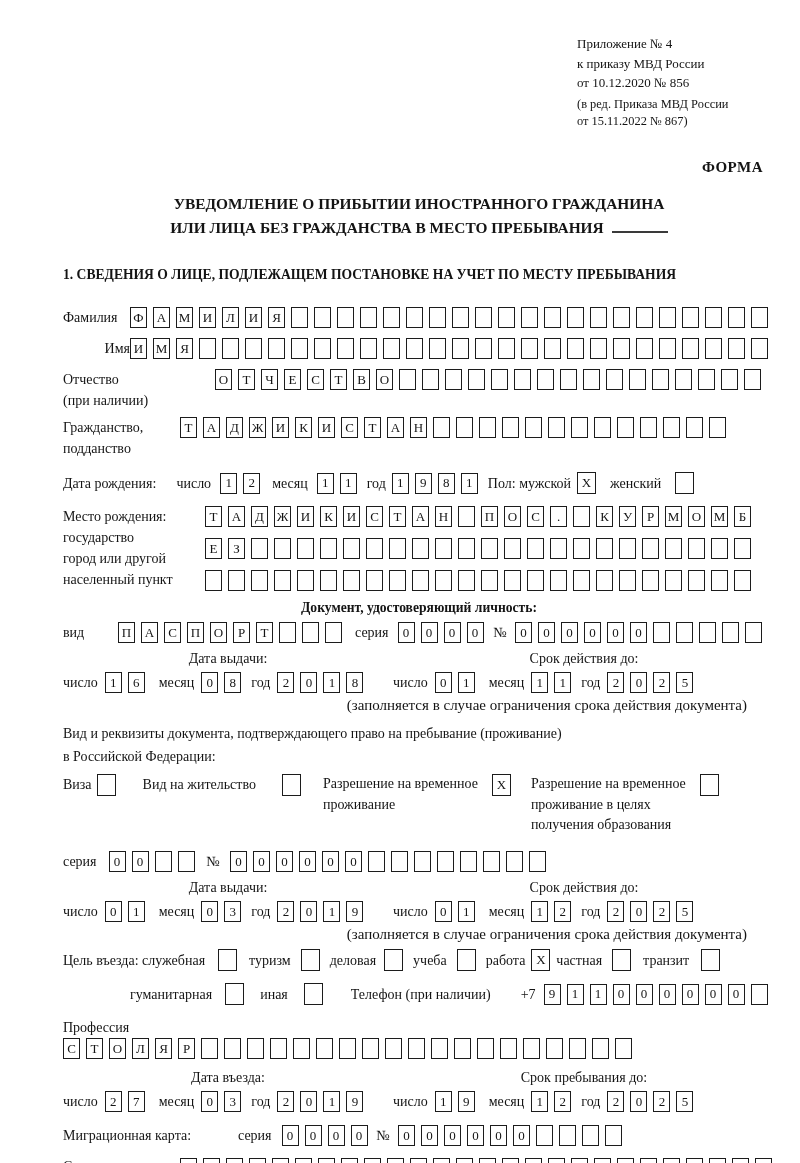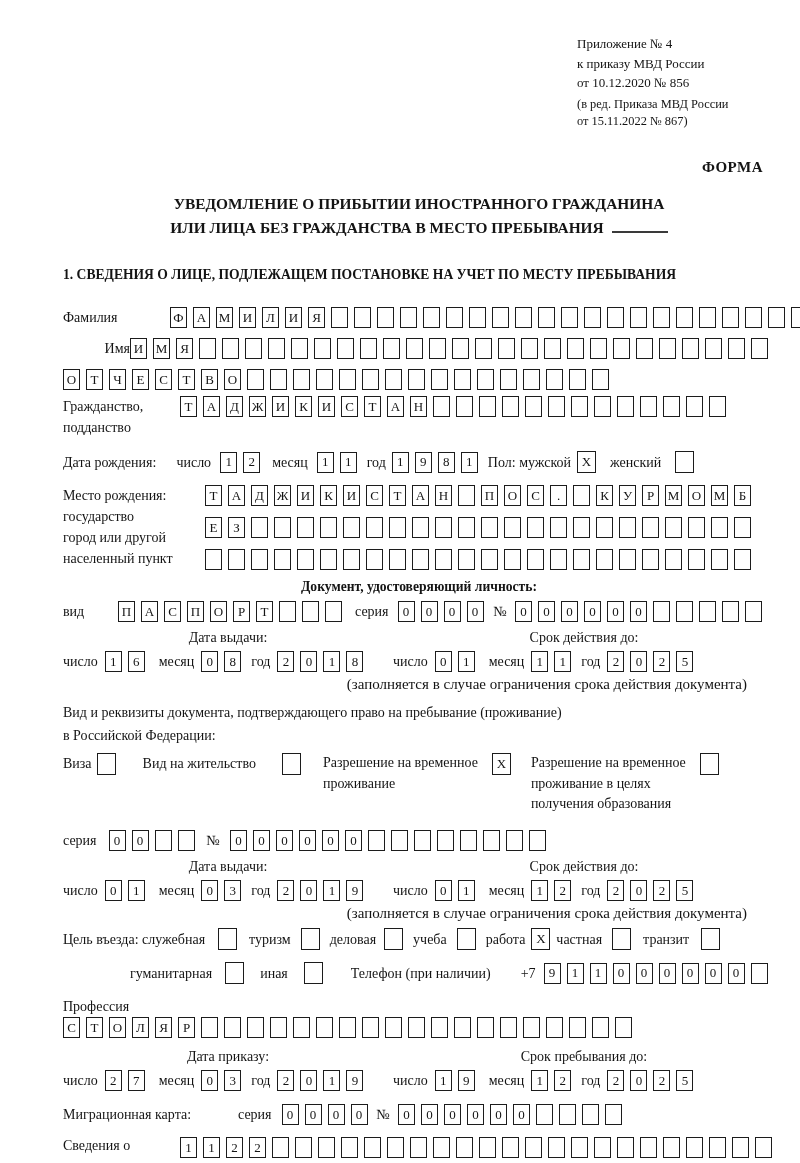--- a/index.html
+++ b/index.html
@@ -51,21 +51,21 @@
 
   <div class="title">
     <div>УВЕДОМЛЕНИЕ О ПРИБЫТИИ ИНОСТРАННОГО ГРАЖДАНИНА</div>
     <div>
       <span>ИЛИ ЛИЦА БЕЗ ГРАЖДАНСТВА В МЕСТО ПРЕБЫВАНИЯ</span><span class="title-underline"></span>
     </div>
   </div>
 
   <div class="section">1. СВЕДЕНИЯ О ЛИЦЕ, ПОДЛЕЖАЩЕМ ПОСТАНОВКЕ НА УЧЕТ ПО МЕСТУ ПРЕБЫВАНИЯ</div>
 
-  <div class="row" style="margin-top:24px;gap:40px;">
+  <div class="row" style="margin-top:24px;">
     <span class="lbl" style="width:67px;">Фамилия</span>
     <span class="cells">
         <span class="cell">Ф</span>
         <span class="cell">А</span>
         <span class="cell">М</span>
         <span class="cell">И</span>
         <span class="cell">Л</span>
         <span class="cell">И</span>
         <span class="cell">Я</span>
         <span class="cell"></span>
@@ -120,20 +120,22 @@
         <span class="cell"></span>
         <span class="cell"></span>
         <span class="cell"></span>
         <span class="cell"></span>
         <span class="cell"></span>
         <span class="cell"></span>
       </span>
   </div>
 
   <div class="row">
+    <span class="lbl pre" style="width:152px;">Отчество
+(при наличии)</span>
     <span class="cells">
         <span class="cell">О</span>
         <span class="cell">Т</span>
         <span class="cell">Ч</span>
         <span class="cell">Е</span>
         <span class="cell">С</span>
         <span class="cell">Т</span>
         <span class="cell">В</span>
         <span class="cell">О</span>
         <span class="cell"></span>
@@ -571,21 +573,21 @@
         <span class="cell"></span>
         <span class="cell"></span>
         <span class="cell"></span>
         <span class="cell"></span>
         <span class="cell"></span>
       </span>
   </div>
 
   <div class="date-pair" style="margin-top:11px;">
     <div class="dp-left">
-      <div class="dp-head">Дата приказу:</div>
+      <div class="dp-head">Дата въезда:</div>
       <div class="dp-cells">
         <span class="lbl">число</span>
         <span class="cells">
             <span class="cell">2</span>
             <span class="cell">7</span>
           </span>
         <span class="lbl" style="margin-left:14px;">месяц</span>
         <span class="cells">
             <span class="cell">0</span>
             <span class="cell">3</span>

